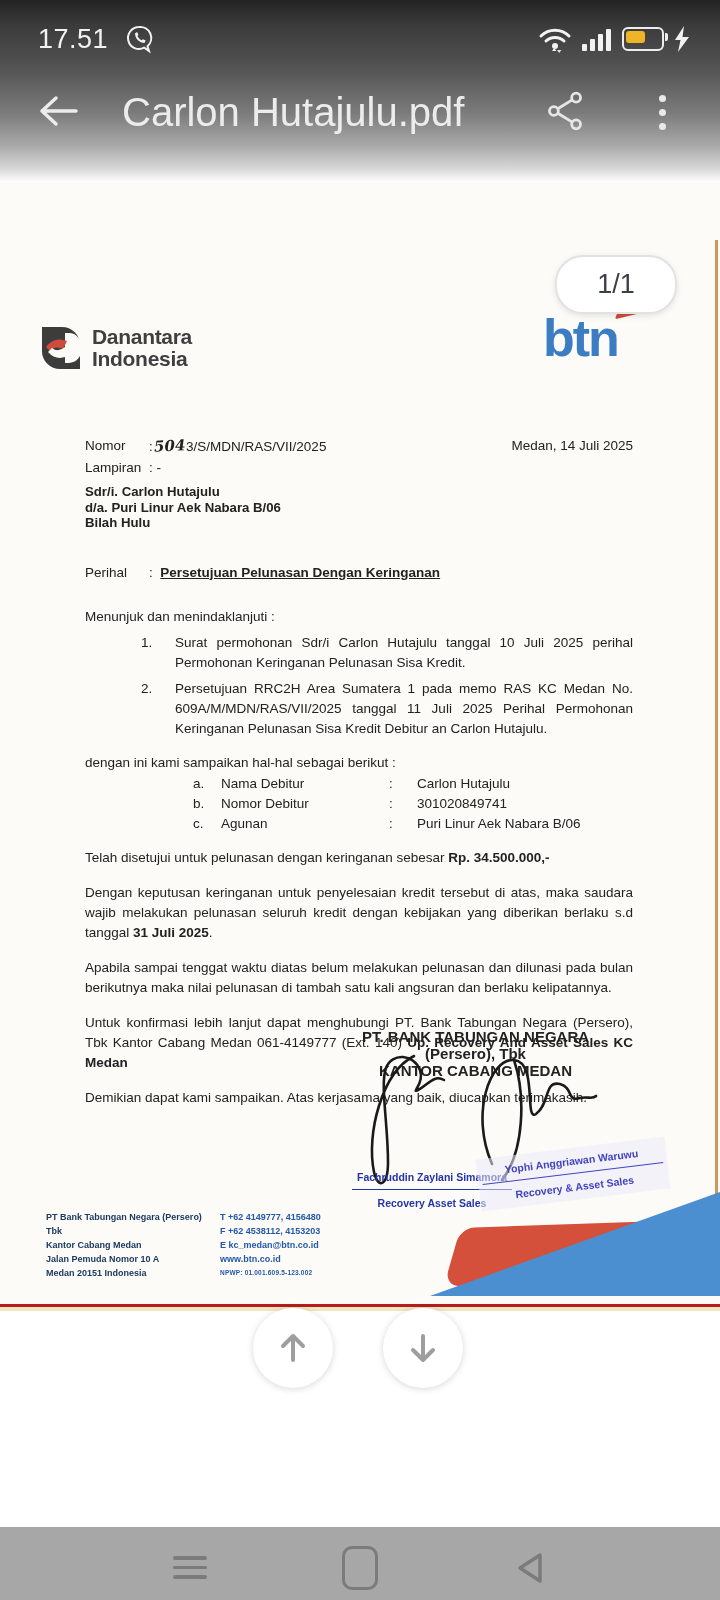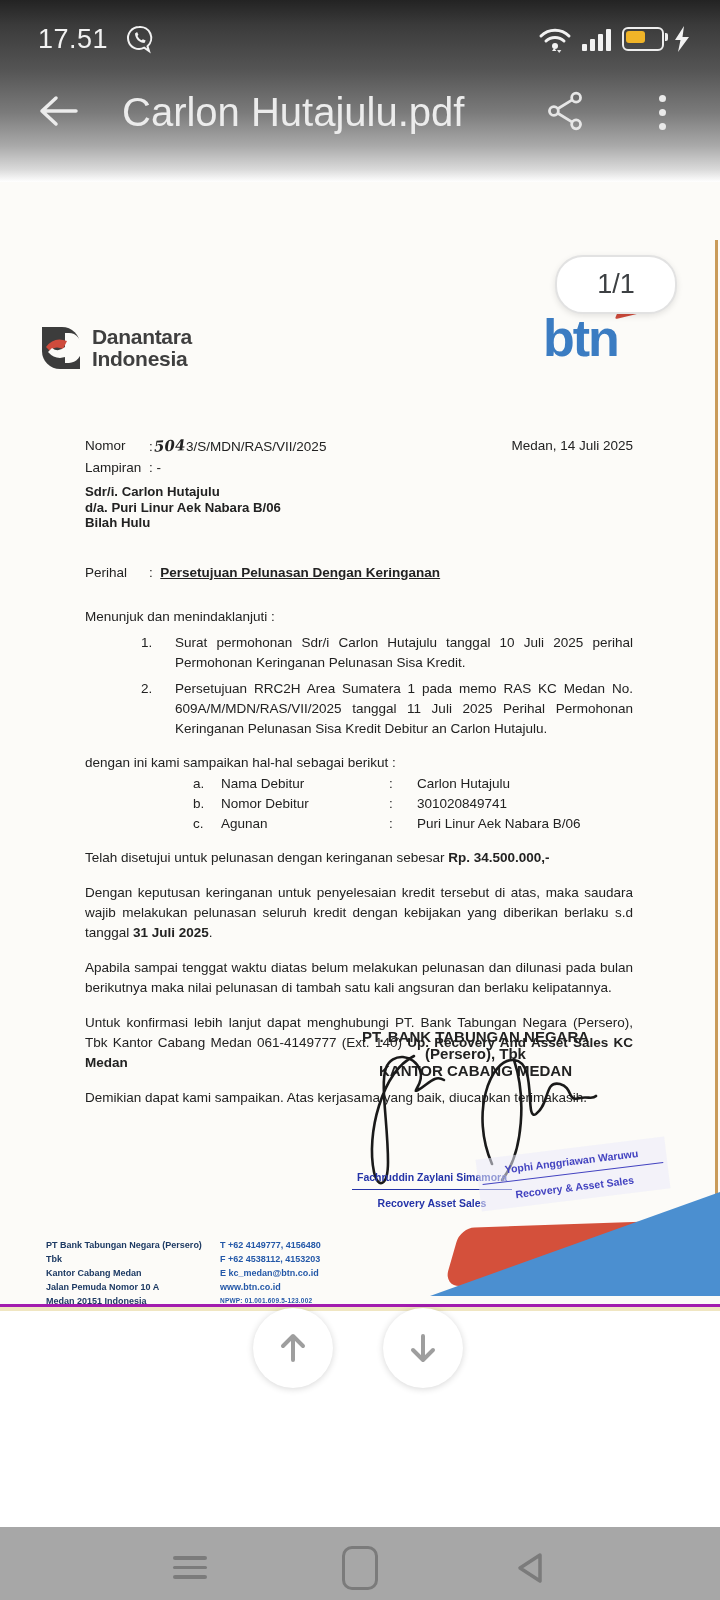--- a/index.html
+++ b/index.html
@@ -19,21 +19,21 @@
   .appbar{display:flex;align-items:center;padding:28px 50px 0 36px;}
   .title{flex:1;margin-left:42px;font-size:40px;color:#ececec;white-space:nowrap;overflow:hidden;}
   .dots{display:flex;flex-direction:column;gap:7px;margin-left:70px;padding:4px;cursor:pointer;}
   .dots i{width:7px;height:7px;border-radius:50%;background:#e9e9e9;}
   .share-w{margin-left:8px;cursor:pointer;}
   .back-w{cursor:pointer;}
 
   
   .viewer{position:absolute;top:182px;left:0;width:720px;height:1345px;background:#fff;}
   .page{position:absolute;top:0;left:0;width:720px;height:1122px;background:#fcfbf8;
-        border-bottom:3px solid #a21caf;box-shadow:0 4px 0 rgba(222,200,120,.45);
+        border-bottom:3px solid #b91c1c;box-shadow:0 4px 0 rgba(222,200,120,.45);
         color:#222;font-size:13.5px;line-height:20px;}
   .edge-right{position:absolute;right:2px;top:58px;height:1042px;width:3px;background:#c08a3e;opacity:.85;}
 
   .pill{position:absolute;top:73px;left:555px;width:118px;height:55px;background:#fff;
         border:2px solid #e2e2e2;border-radius:28px;box-shadow:0 2px 6px rgba(0,0,0,.10);
         display:flex;align-items:center;justify-content:center;font-size:27px;color:#3d4043;z-index:6;}
 
   .scrollbtn{position:absolute;width:80px;height:80px;border-radius:50%;border:none;background:#fff;
         box-shadow:0 1px 7px rgba(0,0,0,.16);display:flex;align-items:center;justify-content:center;
         top:1126px;cursor:pointer;padding:0;}
@@ -77,21 +77,21 @@
   .signer1{left:352px;top:985px;width:160px;color:#2433a8;}
   .signer2{left:478px;top:966px;width:182px;color:#4343c0;transform:rotate(-7deg);
         background:rgba(235,235,250,.55);padding:3px 4px;}
 
   
   .deco-red{position:absolute;left:452px;top:1043px;width:190px;height:58px;background:#d4503b;
         border-radius:14px 10px 8px 16px;transform:rotate(-2deg) skewX(-18deg);z-index:1;}
   .deco-blue{position:absolute;left:418px;top:1002px;z-index:2;}
 
   
-  .foot{position:absolute;left:46px;top:1028px;display:flex;gap:12px;z-index:3;margin-top:28px;}
+  .foot{position:absolute;left:46px;top:1028px;display:flex;gap:12px;z-index:3;}
   .foot-addr{width:162px;font-size:9px;font-weight:bold;color:#1d3a63;line-height:14px;}
   .foot-contact{font-size:9px;font-weight:bold;color:#2458a8;line-height:14px;}
   .npwp{font-size:6.5px;letter-spacing:.2px;}
 
   
   .navbar{position:absolute;bottom:0;left:0;width:720px;height:73px;background:#a7a7a7;
         display:flex;align-items:center;justify-content:center;gap:135px;padding-top:8px;box-sizing:border-box;}
   .nav-btn{display:flex;align-items:center;justify-content:center;cursor:pointer;}
   .hamburger{display:flex;flex-direction:column;gap:6px;}
   .hamburger i{width:34px;height:3.5px;background:#7b7b7b;border-radius:2px;}

